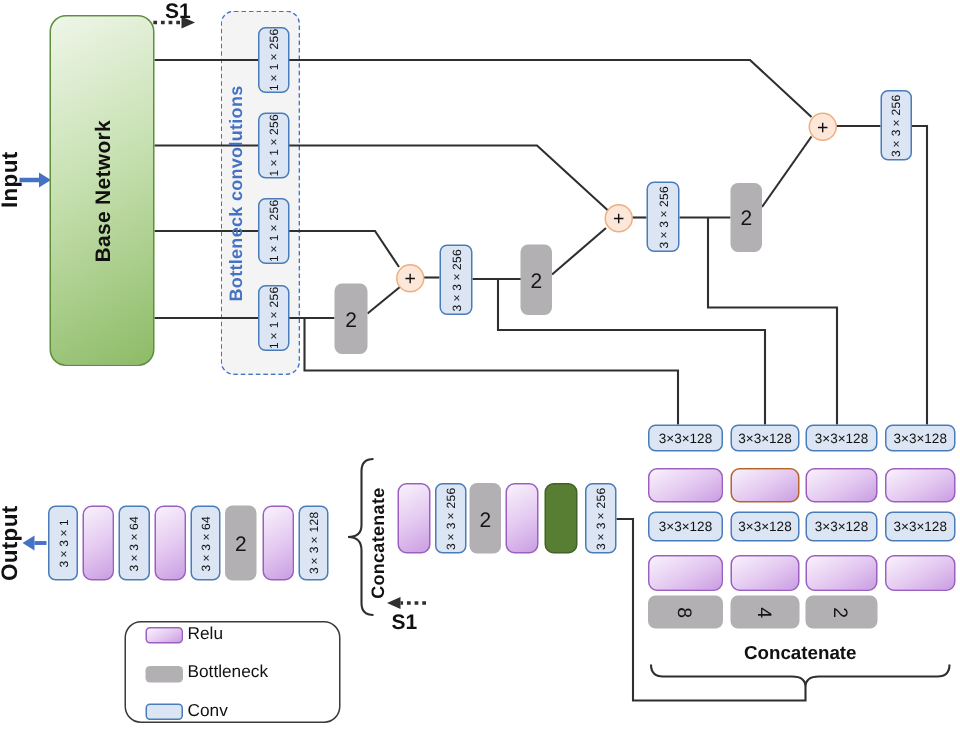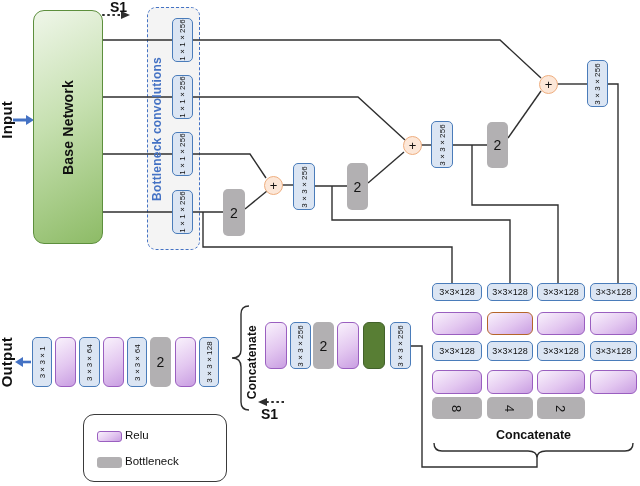--- a/index.html
+++ b/index.html
@@ -221,15 +221,19 @@
 
   <div class="legend">
     <div class="legend-row">
       <div class="swatch relu"></div>
       <span>Relu</span>
     </div>
     <div class="legend-row">
       <div class="swatch up"></div>
       <span>Bottleneck</span>
     </div>
+    <div class="legend-row">
+      <div class="swatch conv"></div>
+      <span>Conv</span>
+    </div>
   </div>
 
 </div>
 
 </body></html>

